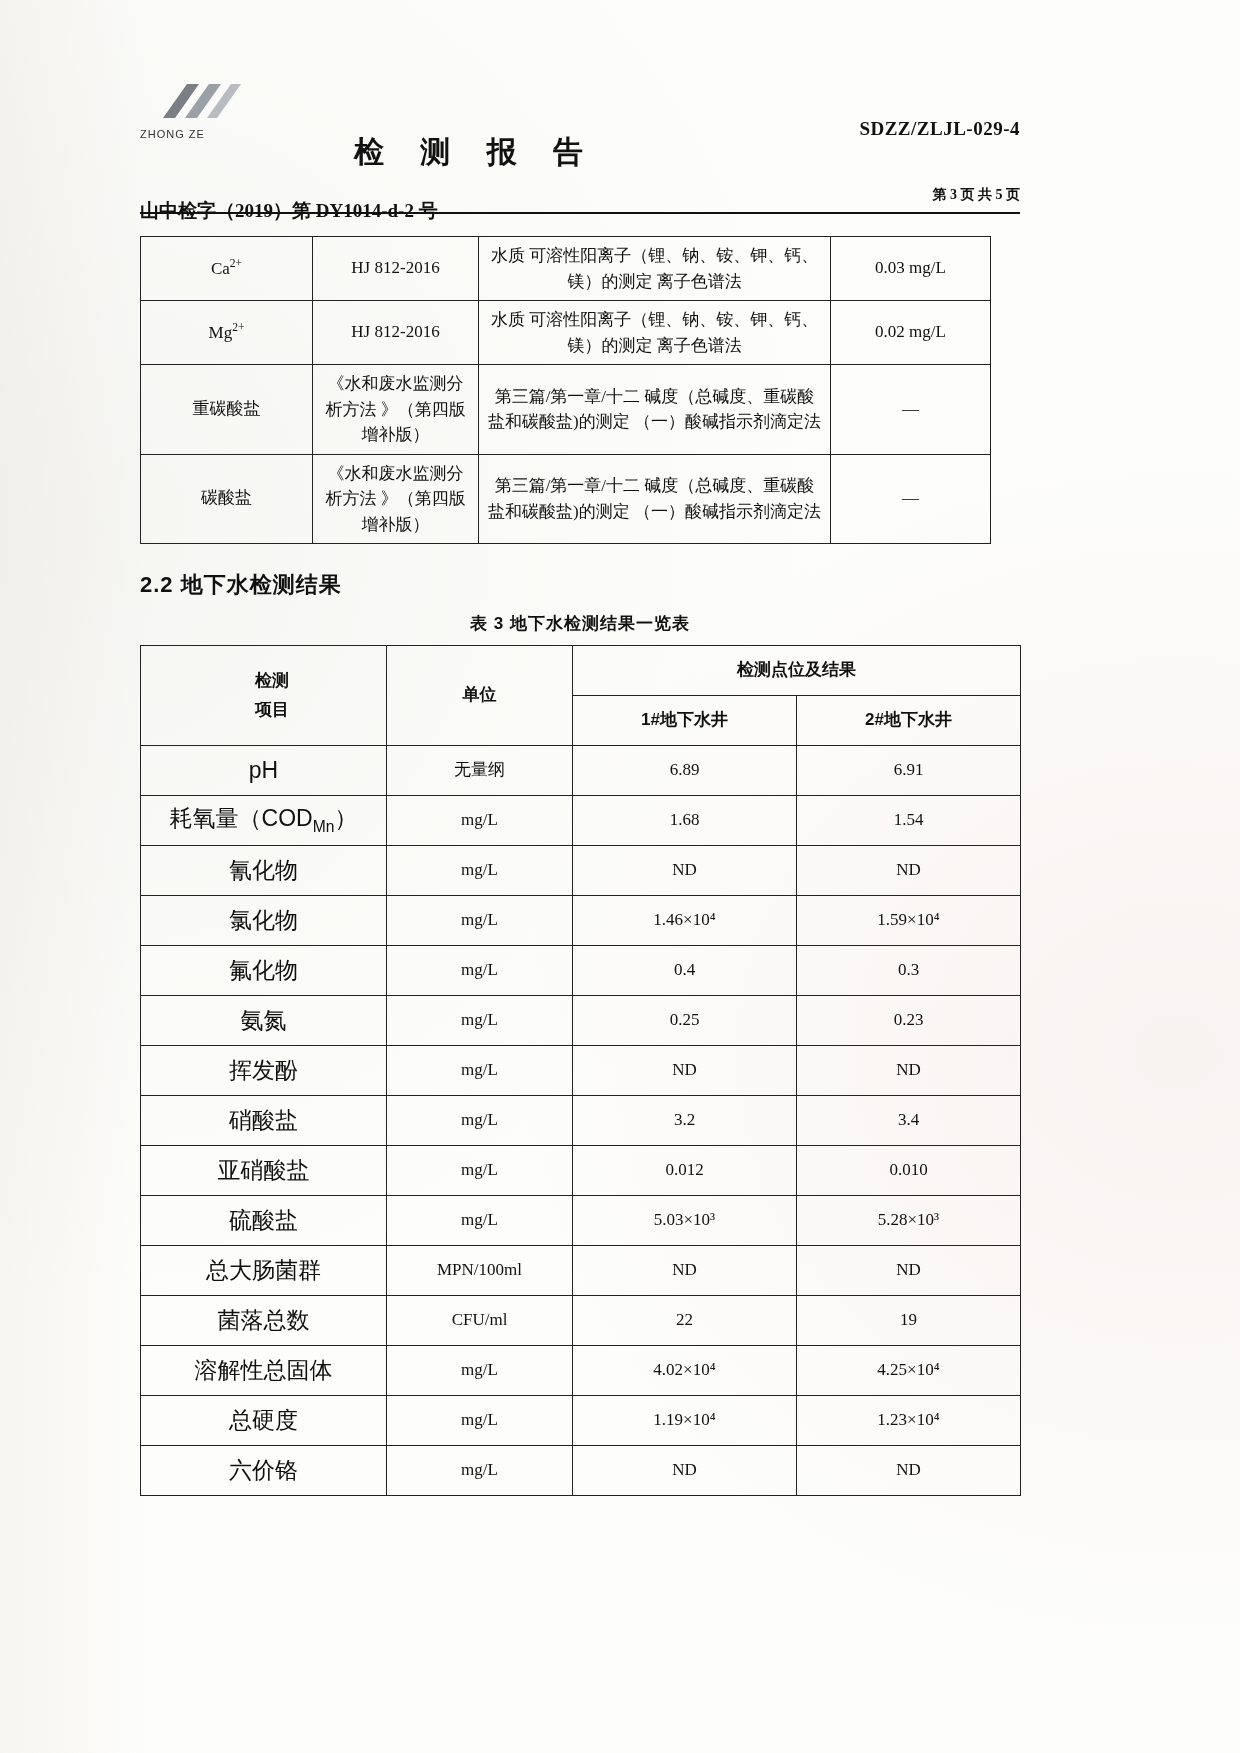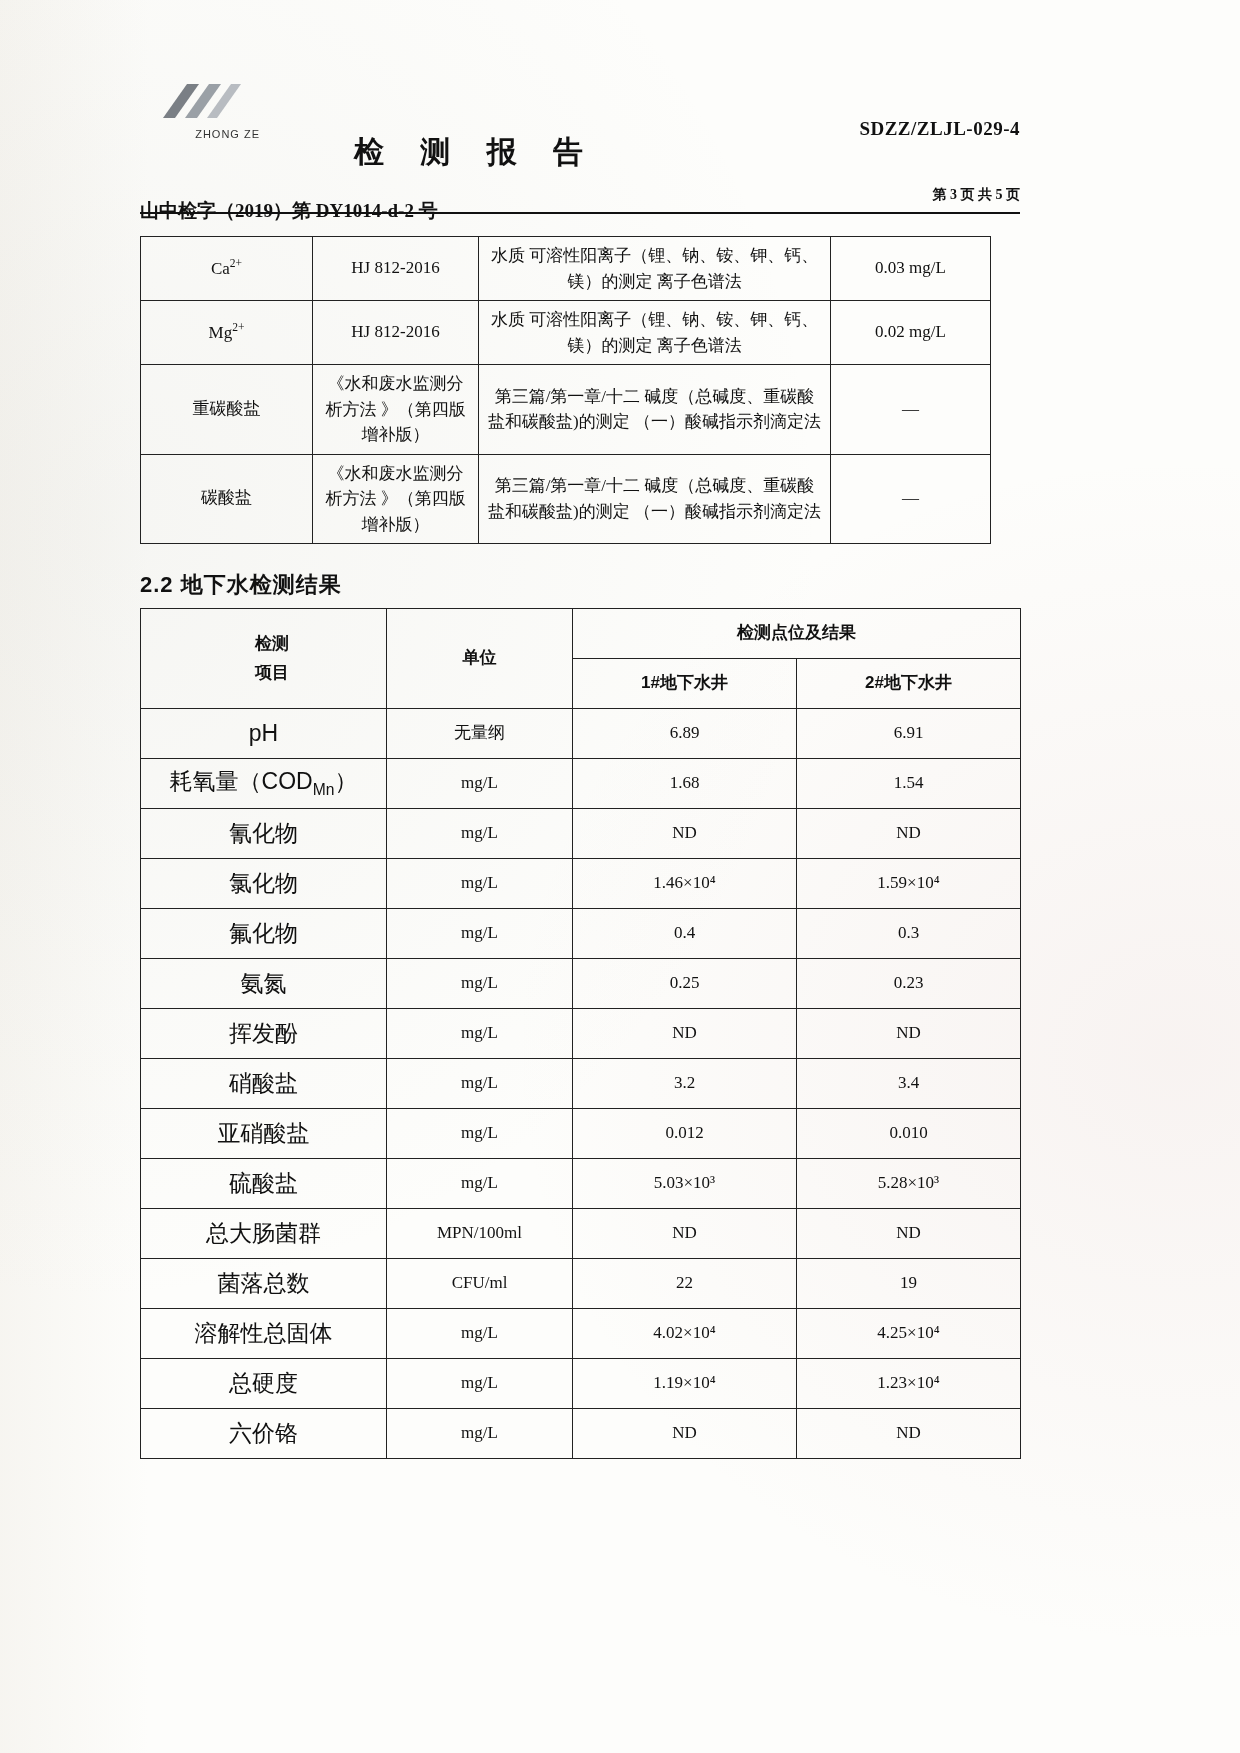--- a/index.html
+++ b/index.html
@@ -40,21 +40,21 @@
   
   .header {
     position: relative;
     height: 140px;
   }
   .logo {
     position: absolute;
     left: 0;
     top: 8px;
     width: 120px;
-    text-align: right;
+    text-align: left;
   }
   .logo-mark {
     display: block;
     margin: 0 auto;
   }
   .logo-text {
     font-family: "Liberation Sans", sans-serif;
     font-size: 11px;
     letter-spacing: 1px;
     color: #333;
@@ -228,20 +228,21 @@
           <td>—</td>
         </tr>
       </tbody>
     </table>
 
     <div class="section-title">
       <span>2.2</span>
       <span>地下水检测结果</span>
     </div>
 
+    <div class="table-caption">表 3    地下水检测结果一览表</div>
 
     <table class="t2">
       <colgroup>
         <col class="c-item">
           <col class="c-unit">
           <col class="c-r1">
           <col class="c-r2">
       </colgroup>
       <thead>
         <tr>

